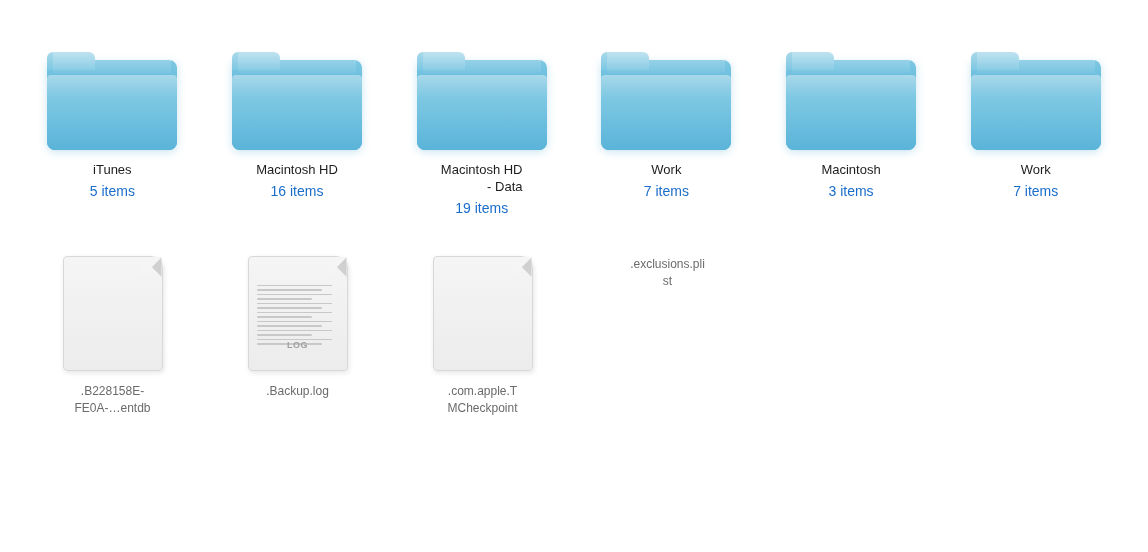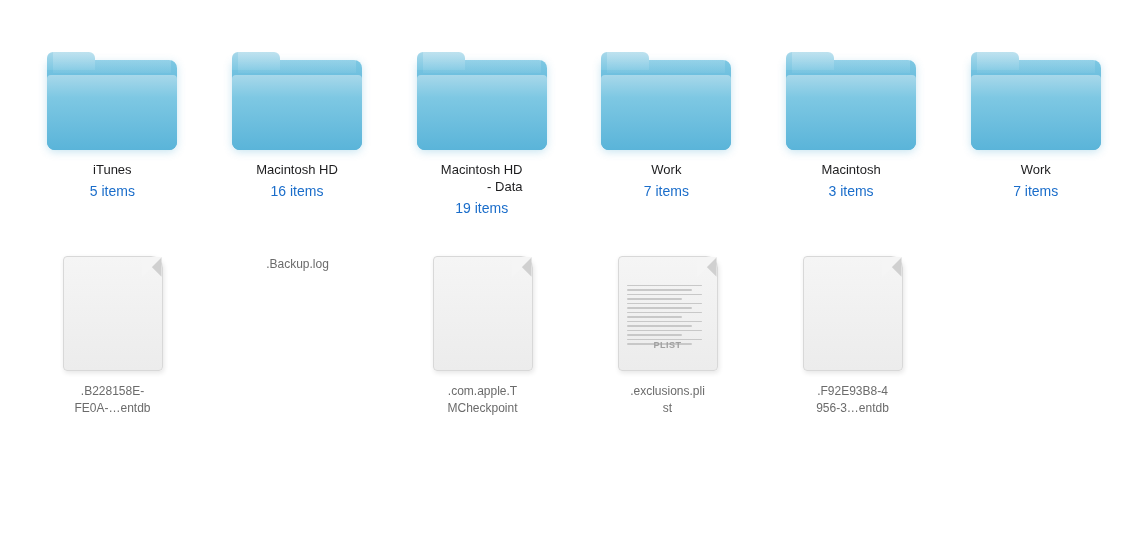--- a/index.html
+++ b/index.html
@@ -264,64 +264,54 @@
       <div class="file-icon">
         <div class="file-body">
           <div class="file-corner"></div>
           <div class="file-corner-fold"></div>
 
         </div>
       </div>
       <div class="file-name">.B228158E-<br>FE0A-…entdb</div>
     </div>
       <div class="item">
-      <div class="file-name">.Backup.log</div>
-    </div>
-      <div class="item">
       <div class="file-icon">
         <div class="file-body">
           <div class="file-corner"></div>
           <div class="file-corner-fold"></div>
 
+      <div class="file-lines">
+        <div class="file-line long"></div>
+        <div class="file-line medium"></div>
+        <div class="file-line long"></div>
+        <div class="file-line short"></div>
+        <div class="file-line long"></div>
+        <div class="file-line medium"></div>
+        <div class="file-line long"></div>
+        <div class="file-line short"></div>
+        <div class="file-line long"></div>
+        <div class="file-line medium"></div>
+        <div class="file-line long"></div>
+        <div class="file-line short"></div>
+        <div class="file-line long"></div>
+        <div class="file-line medium"></div>
+      </div>
+
+          <div class="file-label">LOG</div>
         </div>
       </div>
-      <div class="file-name">.com.apple.T<br>MCheckpoint</div>
+      <div class="file-name">.Backup.log</div>
     </div>
       <div class="item">
       <div class="file-icon">
         <div class="file-body">
           <div class="file-corner"></div>
           <div class="file-corner-fold"></div>
 
-      <div class="file-lines">
-        <div class="file-line long"></div>
-        <div class="file-line medium"></div>
-        <div class="file-line long"></div>
-        <div class="file-line short"></div>
-        <div class="file-line long"></div>
-        <div class="file-line medium"></div>
-        <div class="file-line long"></div>
-        <div class="file-line short"></div>
-        <div class="file-line long"></div>
-        <div class="file-line medium"></div>
-        <div class="file-line long"></div>
-        <div class="file-line short"></div>
-        <div class="file-line long"></div>
-        <div class="file-line medium"></div>
-      </div>
-
-          <div class="file-label">PLIST</div>
         </div>
       </div>
+      <div class="file-name">.com.apple.T<br>MCheckpoint</div>
+    </div>
+      <div class="item">
       <div class="file-name">.exclusions.pli<br>st</div>
     </div>
-      <div class="item">
-      <div class="file-icon">
-        <div class="file-body">
-          <div class="file-corner"></div>
-          <div class="file-corner-fold"></div>
-
-        </div>
-      </div>
-      <div class="file-name">.F92E93B8-4<br>956-3…entdb</div>
-    </div>
     </div>
 </div>
 
 </body></html>

